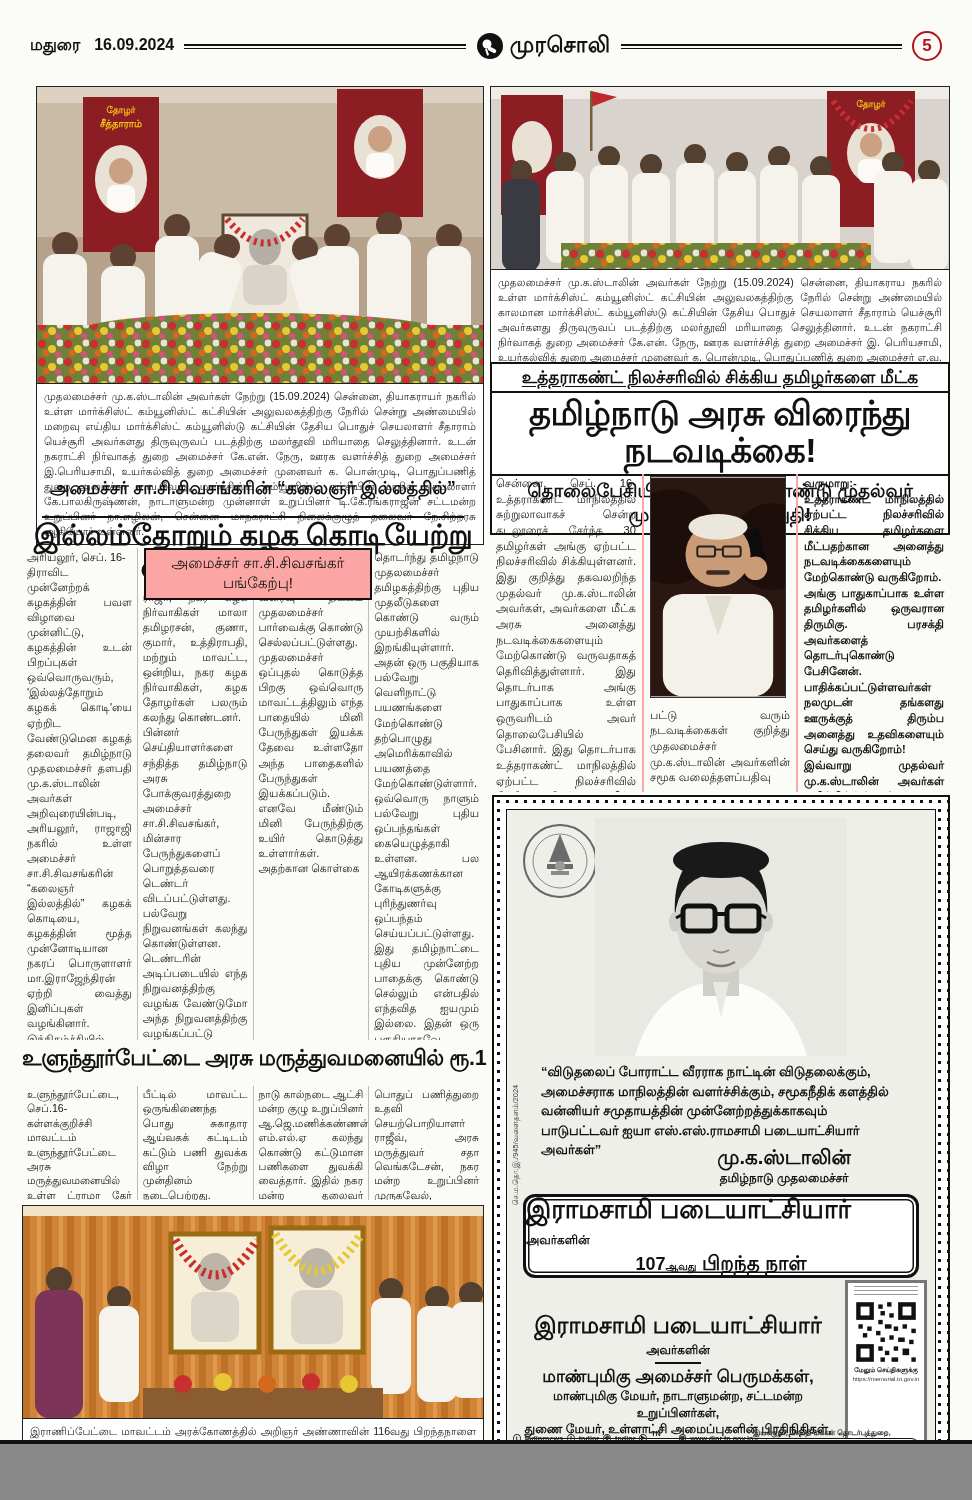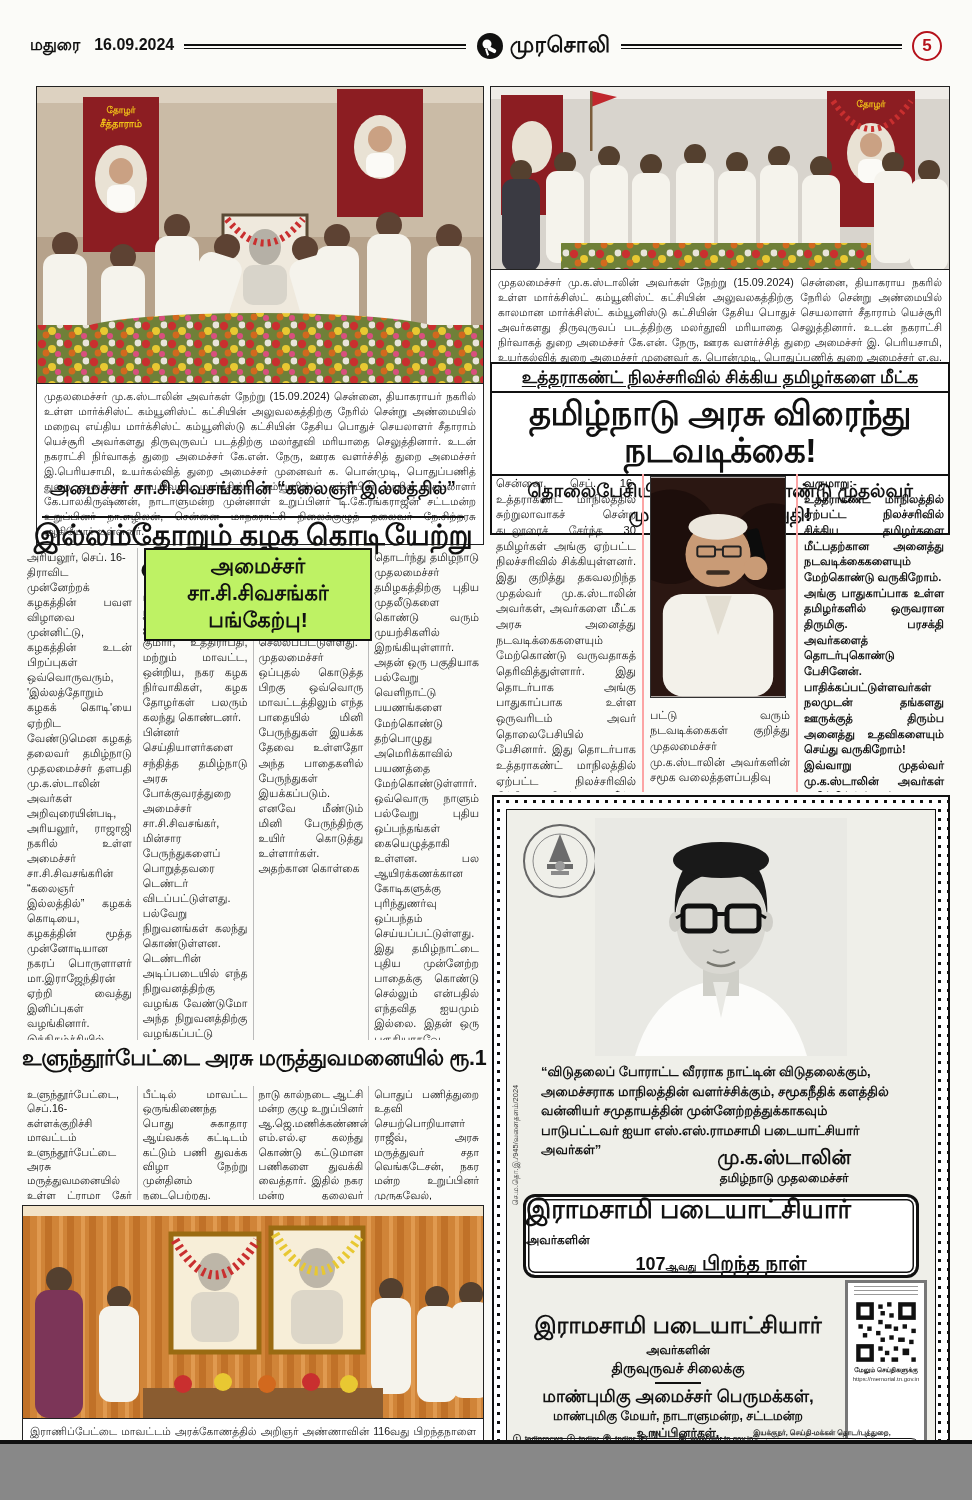--- a/index.html
+++ b/index.html
@@ -36,22 +36,22 @@
   .rescue-col.c3 { font-weight:700; white-space:pre-line; }
   .stalin-photo { border:1px solid #333; margin-bottom:5px; }
   
   .flag-head { position:absolute; left:22px; top:478px; width:462px; text-align:center; }
   .flag-kicker { font-size:17.5px; font-weight:800; display:inline-block; border-bottom:2px solid #111; padding:0 8px 16px; }
   .flag-main { font-size:29px; font-weight:800; letter-spacing:-.5px; line-height:1.1; margin-top:2px; }
   .flag-body { position:absolute; left:22px; top:548px; width:462px; height:492px; display:flex; overflow:hidden; }
   .flag-col { flex:1; font-size:10.9px; line-height:1.38; text-align:justify; padding:2px 5px; overflow:hidden; white-space:pre-line; }
   .flag-col + .flag-col { border-left:1px solid #bbb; }
   .flag-col.c2, .flag-col.c3 { padding-top:42px; }
-  .participation-box { position:absolute; left:122px; top:0; width:228px; border:2px solid #111; background:#bef264;
-    font-size:21px; font-weight:700; text-align:center; padding:4px 2px; z-index:2; }
+  .participation-box { position:absolute; left:122px; top:0; width:228px; border:2px solid #111; background:#fca5a5;
+    font-size:15px; font-weight:400; text-align:center; padding:4px 2px; z-index:2; }
   
   .lab-head { position:absolute; left:22px; top:1046px; width:462px; text-align:center;
     font-size:21.5px; font-weight:800; letter-spacing:-.4px; white-space:nowrap; }
   .lab-body { position:absolute; left:22px; top:1086px; width:462px; height:114px; display:flex; overflow:hidden; }
   .lab-col { flex:1; font-size:10.6px; line-height:1.36; text-align:justify; padding:1px 5px; overflow:hidden; }
   .lab-col + .lab-col { border-left:1px solid #bbb; }
   
   .memorial { position:absolute; left:492px; top:795px; width:458px; height:670px;
     border:2px solid #111; padding:12px;
     background-color:#fff;
@@ -379,21 +379,20 @@
 
       <div class="mem-banner">
         <div class="mem-banner-l1"><span>இராமசாமி படையாட்சியார்</span> <small>அவர்களின்</small></div>
         <div class="mem-banner-l2"><span class="num">107</span><small>ஆவது</small> <span>பிறந்த நாள்</span></div>
       </div>
 
 
       <div class="mem-nameblock">
         <div class="mem-name2">இராமசாமி படையாட்சியார்</div>
         <div class="mem-name2-suffix">அவர்களின்</div>
-        <div class="mem-statue">திருவுருவச் சிலைக்கு</div>
         <div class="mem-div"></div>
         <div class="mem-dign">மாண்புமிகு அமைச்சர் பெருமக்கள்,</div>
         <div class="mem-line">மாண்புமிகு மேயர், நாடாளுமன்ற, சட்டமன்ற உறுப்பினர்கள்,</div>
         <div class="mem-line">துணை மேயர், உள்ளாட்சி அமைப்புகளின் பிரதிநிதிகள்,</div>
 
       </div>
 
       <div class="mem-qr">
         <div class="mem-qr-head"></div>
         <svg width="64" height="64" viewBox="0 0 29 29">

